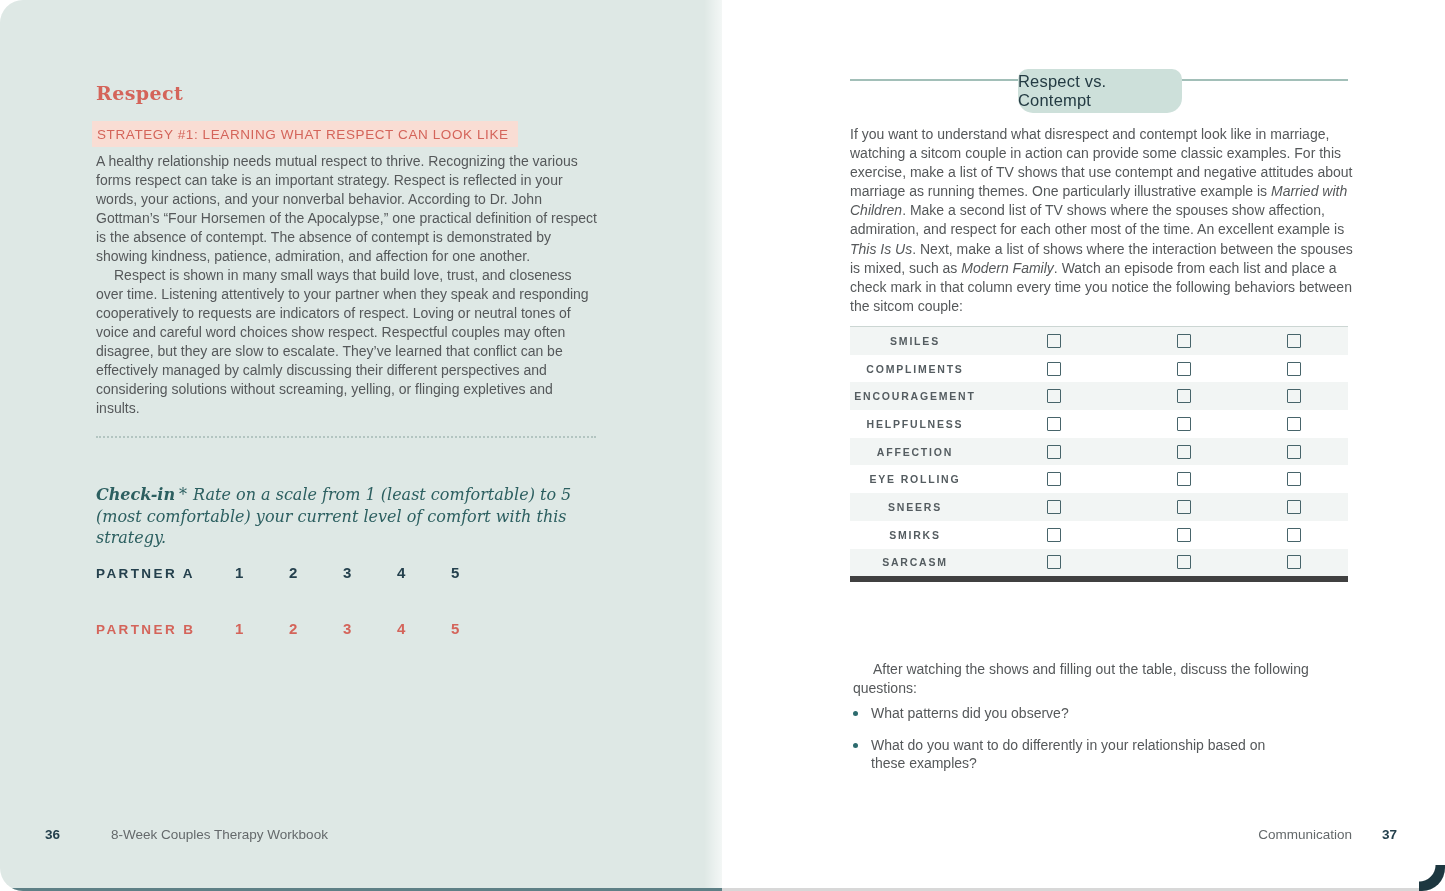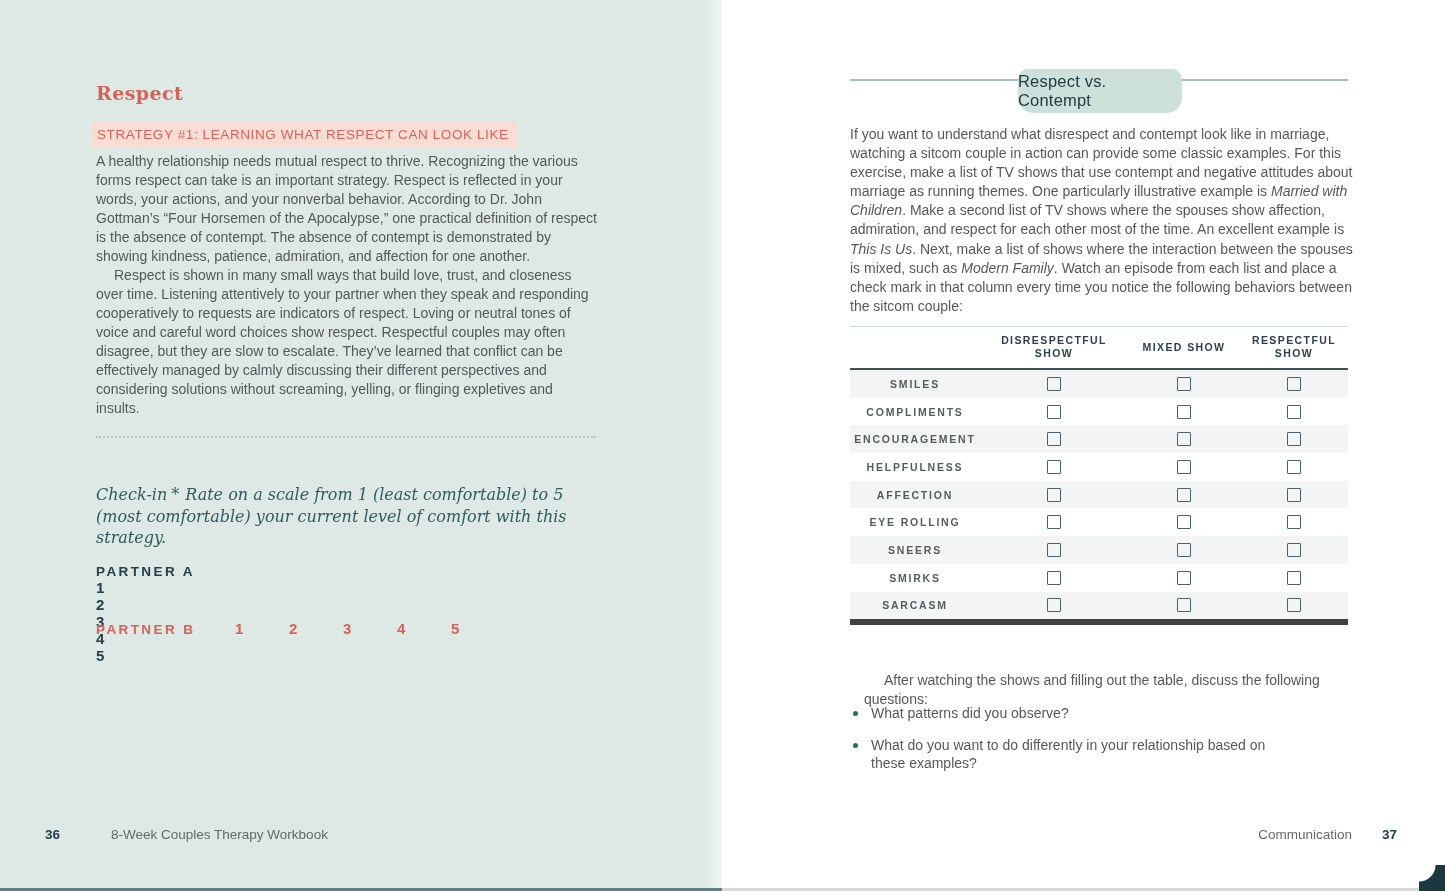--- a/index.html
+++ b/index.html
@@ -1,18 +1,18 @@
 <!DOCTYPE html>
 <html><head>
 <meta charset="utf-8">
 <style>
   html,body{margin:0;padding:0;background:#ffffff;}
   .spread{
     position:relative;width:1445px;height:891px;overflow:hidden;
-    font-family:"Liberation Sans",sans-serif;background:#ffffff;
+    font-family:"Liberation Sans",sans-serif;background:#ffffff;border-radius:23px;
   }
   .page{position:absolute;top:0;height:891px;}
   .page-left{left:0;width:722px;background:#dee8e5;}
   .page-right{left:722px;width:723px;background:#ffffff;}
   .seam{position:absolute;top:0;left:704px;width:18px;height:891px;
     background:linear-gradient(to right,rgba(255,255,255,0),rgba(255,255,255,0.65));pointer-events:none;}
 
   
   .lp-title{position:absolute;top:82px;left:96px;margin:0;
     font-family:"DejaVu Serif",serif;font-weight:bold;font-size:19px;color:#d4645a;letter-spacing:.4px;}
@@ -20,24 +20,24 @@
     background:#f9ddd4;color:#d4645a;font-weight:normal;font-size:13.5px;
     letter-spacing:.6px;padding:6px 9px 5px 5px;}
   .lp-body{position:absolute;top:152px;left:96px;width:501px;
     font-size:14px;line-height:19px;color:#55585a;}
   .lp-body p{margin:0;}
   .lp-body p + p{text-indent:18px;}
   .lp-divider{position:absolute;top:436px;left:96px;width:500px;height:0;
     border-top:2px dotted #b3c5c1;}
   .lp-checkin{position:absolute;top:484px;left:96px;width:495px;margin:0;
     font-family:"DejaVu Serif",serif;font-style:italic;font-size:16px;line-height:21.5px;color:#2c5f60;}
-  .lp-checkin strong{font-weight:normal;text-align:right;}
+  .lp-checkin strong{font-weight:bold;text-align:right;}
   .lp-checkin .ast{font-style:normal;padding:0 6px 0 4px;}
   .partner-row{position:absolute;left:96px;display:flex;align-items:baseline;}
-  .partner-a{top:564px;color:#24404d;flex-direction:column;}
+  .partner-a{top:564px;color:#24404d;}
   .partner-b{top:620px;color:#d4645a;}
   .plabel{width:139px;font-size:13.5px;font-weight:bold;letter-spacing:2.4px;}
   .pnum{width:54px;font-size:15px;font-weight:bold;}
   .lp-footer{position:absolute;top:827px;left:45px;display:flex;align-items:baseline;}
   .pagenum{font-size:13.5px;font-weight:bold;color:#24404d;}
   .lp-footer .booktitle{margin-left:51px;font-size:13.5px;color:#64696b;}
 
   
   .rp-rule{position:absolute;top:79px;left:128px;width:498px;height:1.5px;background:#a2bfb8;}
   .rp-badge{position:absolute;top:69px;left:296px;width:164px;height:44px;
@@ -53,21 +53,21 @@
     min-height:36px;border-bottom:2px solid #3e4f57;padding:2px 0 3px 0;}
   .th{font-size:10.5px;font-weight:bold;letter-spacing:1.4px;color:#2d3f4a;
     text-align:center;line-height:13px;}
   .tr{display:grid;grid-template-columns:130px 148px 112px 108px;align-items:center;height:27.7px;}
   .tr:nth-child(odd){background:#f2f5f4;}
   .tbody{border-bottom:6px solid #404040;}
   .rowlabel{font-size:10.5px;font-weight:bold;letter-spacing:1.8px;color:#545c60;text-align:center;}
   .cbcell{display:flex;justify-content:center;}
   .checkbox{display:block;width:12px;height:12px;border:1.5px solid #47646a;border-radius:1px;background:transparent;}
 
-  .rp-discussion{position:absolute;top:657px;left:128px;width:500px;margin:14px;
+  .rp-discussion{position:absolute;top:657px;left:128px;width:500px;margin:3px;
     font-size:14px;line-height:19px;color:#55585a;text-indent:20px;}
   .rp-bullets{position:absolute;top:704px;left:128px;width:460px;}
   .bullet-item{display:flex;margin-bottom:13px;font-size:14px;line-height:18.5px;color:#55585a;}
   .bullet-dot{width:5px;height:5px;border-radius:50%;background:#2d6b6e;margin:7px 13px 0 3px;flex:none;}
   .bullet-text{width:432px;}
   .rp-footer{position:absolute;top:827px;right:48px;display:flex;align-items:flex-start;}
   .rp-footer .sectiontitle{font-size:13.5px;color:#64696b;margin-right:30px;}
 
   
   .edge-bottom-left{position:absolute;left:0;bottom:0;width:722px;height:3px;background:#5e8086;}
@@ -118,26 +118,20 @@
     </div>
   </div>
 
   <div class="page page-right">
     <div class="rp-rule"></div>
     <div class="rp-badge">Respect vs. Contempt</div>
 
     <p class="rp-intro"><span>If you want to understand what disrespect and contempt look like in marriage, watching a sitcom couple in action can provide some classic examples. For this exercise, make a list of TV shows that use contempt and negative attitudes about marriage as running themes. One particularly illustrative example is </span><em>Married with Children</em><span>. Make a second list of TV shows where the spouses show affection, admiration, and respect for each other most of the time. An excellent example is </span><em>This Is Us</em><span>. Next, make a list of shows where the interaction between the spouses is mixed, such as </span><em>Modern Family</em><span>. Watch an episode from each list and place a check mark in that column every time you notice the following behaviors between the sitcom couple:</span></p>
 
     <div class="rp-table">
-      <div class="thead" id="table-head">
-        <div class="th"></div>
-      <div class="th">DISRESPECTFUL SHOW</div>
-          <div class="th">MIXED SHOW</div>
-          <div class="th">RESPECTFUL SHOW</div>
-        </div>
       <div class="tbody" id="table-body">
           <div class="tr">
             <div class="rowlabel">SMILES</div>
             <div class="cbcell">
               <span class="checkbox"></span>
             </div>
             <div class="cbcell">
               <span class="checkbox"></span>
             </div>
             <div class="cbcell">

